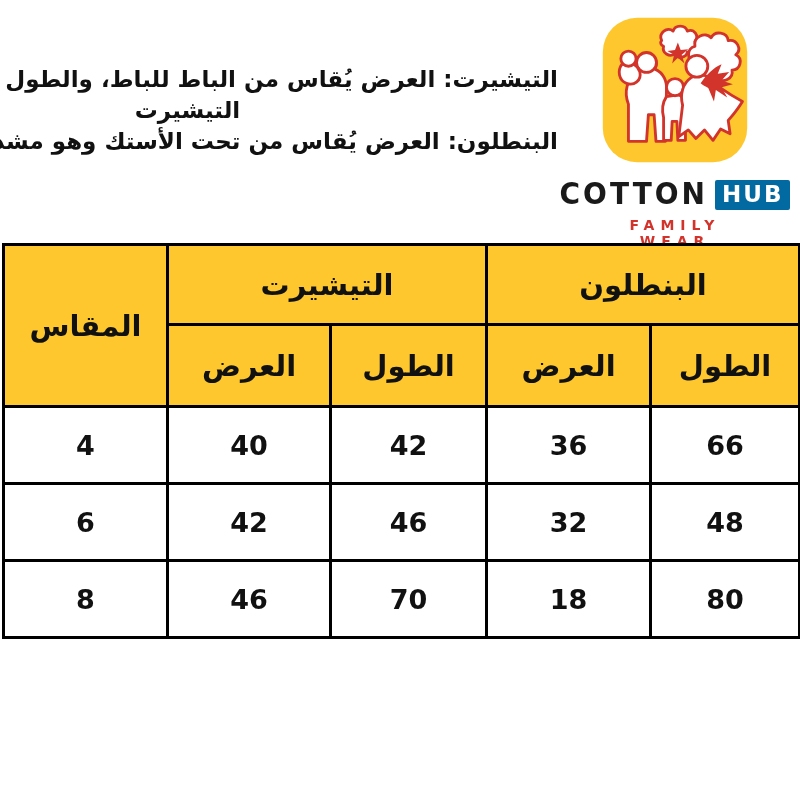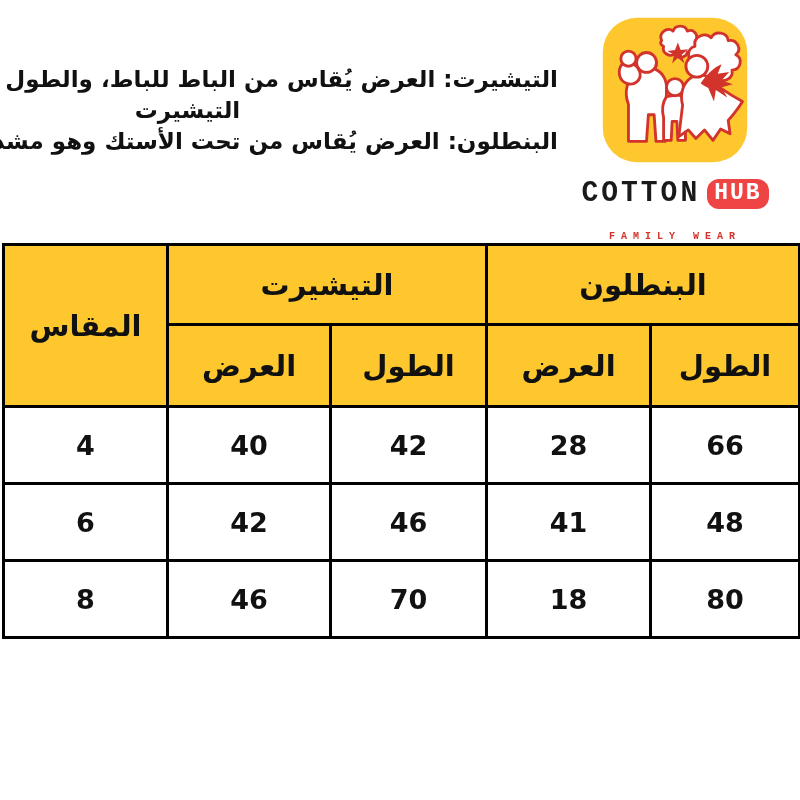--- a/index.html
+++ b/index.html
@@ -16,35 +16,35 @@
 
   .desc {
     position: absolute; left: 2px; top: 64px; width: 556px;
     direction: rtl;
     color: #111111;
     font-size: 23px; line-height: 31px; font-weight: bold;
   }
   .desc-line { text-align: center; white-space: nowrap; }
   .desc-line.cont { margin-right: 185px; }
 
-  .brand { position: absolute; left: 590px; top: 14px; width: 170px; text-align: center; font-family: Liberation Mono, monospace; }
+  .brand { position: absolute; left: 590px; top: 14px; width: 170px; text-align: center; }
   .brand-icon { display: block; margin: 0 auto; }
   .wordmark-row { margin-top: 12px; display: flex; align-items: center; justify-content: center; gap: 7px; }
   .wordmark {
     font-size: 28px; font-weight: bold; letter-spacing: 3px;
     color: #1a1a1a; transform: scaleY(1.05); display: inline-block;
   }
   .badge {
-    display: inline-block; background: #ef4444; color: #ffffff;
+    display: inline-block; background: #0369a1; color: #ffffff;
     font-size: 23px; font-weight: bold; letter-spacing: 2px;
-    padding: 1px 7px 2px 7px; border-radius: 12px; line-height: 27px;
+    padding: 1px 7px 2px 7px; border-radius: 2px; line-height: 27px;
   }
   .tagline {
-    margin-top: 22px; color: #d2342c; font-weight: bold;
-    font-size: 10px; letter-spacing: 6px;
+    margin-top: 6px; color: #d2342c; font-weight: bold;
+    font-size: 14px; letter-spacing: 6px;
   }
 
   
   .size-table {
     position: absolute; left: 2px; top: 243px; width: 796px;
     border-collapse: collapse; table-layout: fixed;
     direction: ltr;
   }
   .size-table th, .size-table td {
     border: 3px solid #000000;
@@ -119,28 +119,28 @@
       <tr class="row-sub">
         <th>العرض</th>
         <th>الطول</th>
         <th>العرض</th>
         <th>الطول</th>
       </tr>
       <tr class="row-data">
         <td>4</td>
         <td>40</td>
         <td>42</td>
-        <td>28</td>
+        <td>36</td>
         <td>66</td>
       </tr>
       <tr class="row-data">
         <td>6</td>
         <td>42</td>
         <td>46</td>
-        <td>41</td>
+        <td>32</td>
         <td>48</td>
       </tr>
       <tr class="row-data">
         <td>8</td>
         <td>46</td>
         <td>70</td>
         <td>18</td>
         <td>80</td>
       </tr>
     </tbody>

